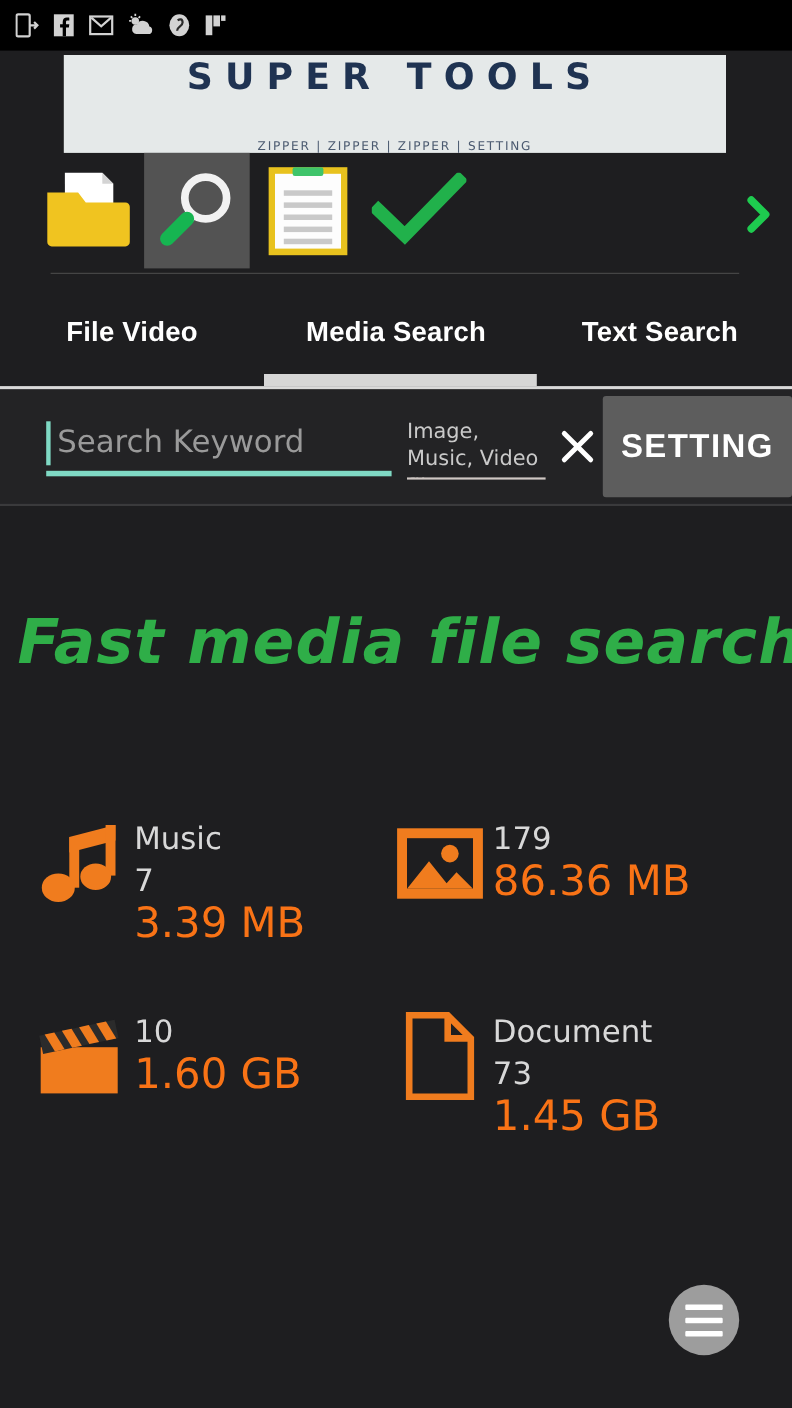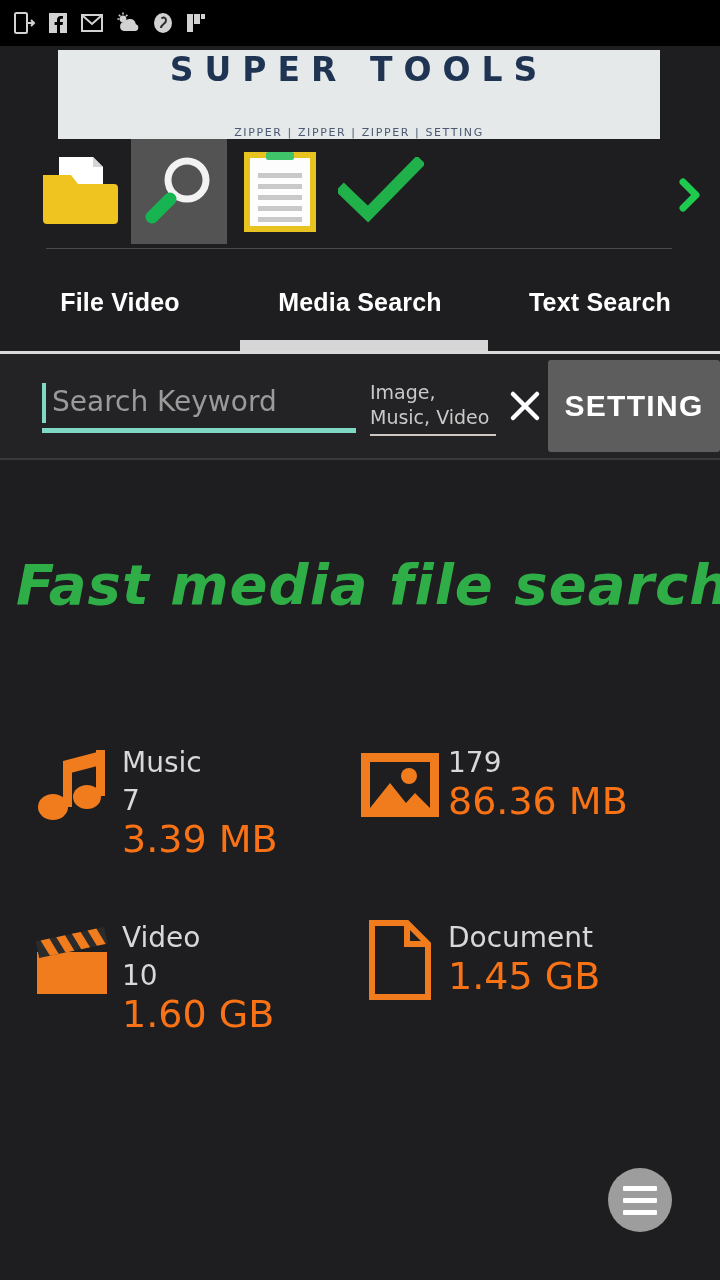--- a/index.html
+++ b/index.html
@@ -328,35 +328,35 @@
           <g transform="rotate(-12 39 22)">
             <rect x="4" y="12" width="70" height="17" fill="#2b2b2b"></rect>
             <path d="M9 12l6 17h9L18 12z" fill="#f07c1e"></path>
             <path d="M25 12l6 17h9l-6-17z" fill="#f07c1e"></path>
             <path d="M41 12l6 17h9l-6-17z" fill="#f07c1e"></path>
             <path d="M57 12l6 17h9l-6-17z" fill="#f07c1e"></path>
           </g>
         </svg>
       </div>
       <div class="stat-txt">
-        <div class="stat-name">Video</div>
         <div class="stat-count">10</div>
         <div class="stat-size">1.60 GB</div>
       </div>
     </div>
 
     <div class="stat stat-3">
       <div class="stat-icon">
         <svg width="66" height="82" viewBox="0 0 66 82">
           <path d="M5 4h35l21 21v53H5z" fill="none" stroke="#f07c1e" stroke-width="6"></path>
           <path d="M40 4v21h21" fill="none" stroke="#f07c1e" stroke-width="6"></path>
         </svg>
       </div>
       <div class="stat-txt">
         <div class="stat-name">Document</div>
+        <div class="stat-count">73</div>
         <div class="stat-size">1.45 GB</div>
       </div>
     </div>
 
   </div>
 
   <div class="fab">
     <div class="fab-line"></div>
     <div class="fab-line"></div>
     <div class="fab-line"></div>

